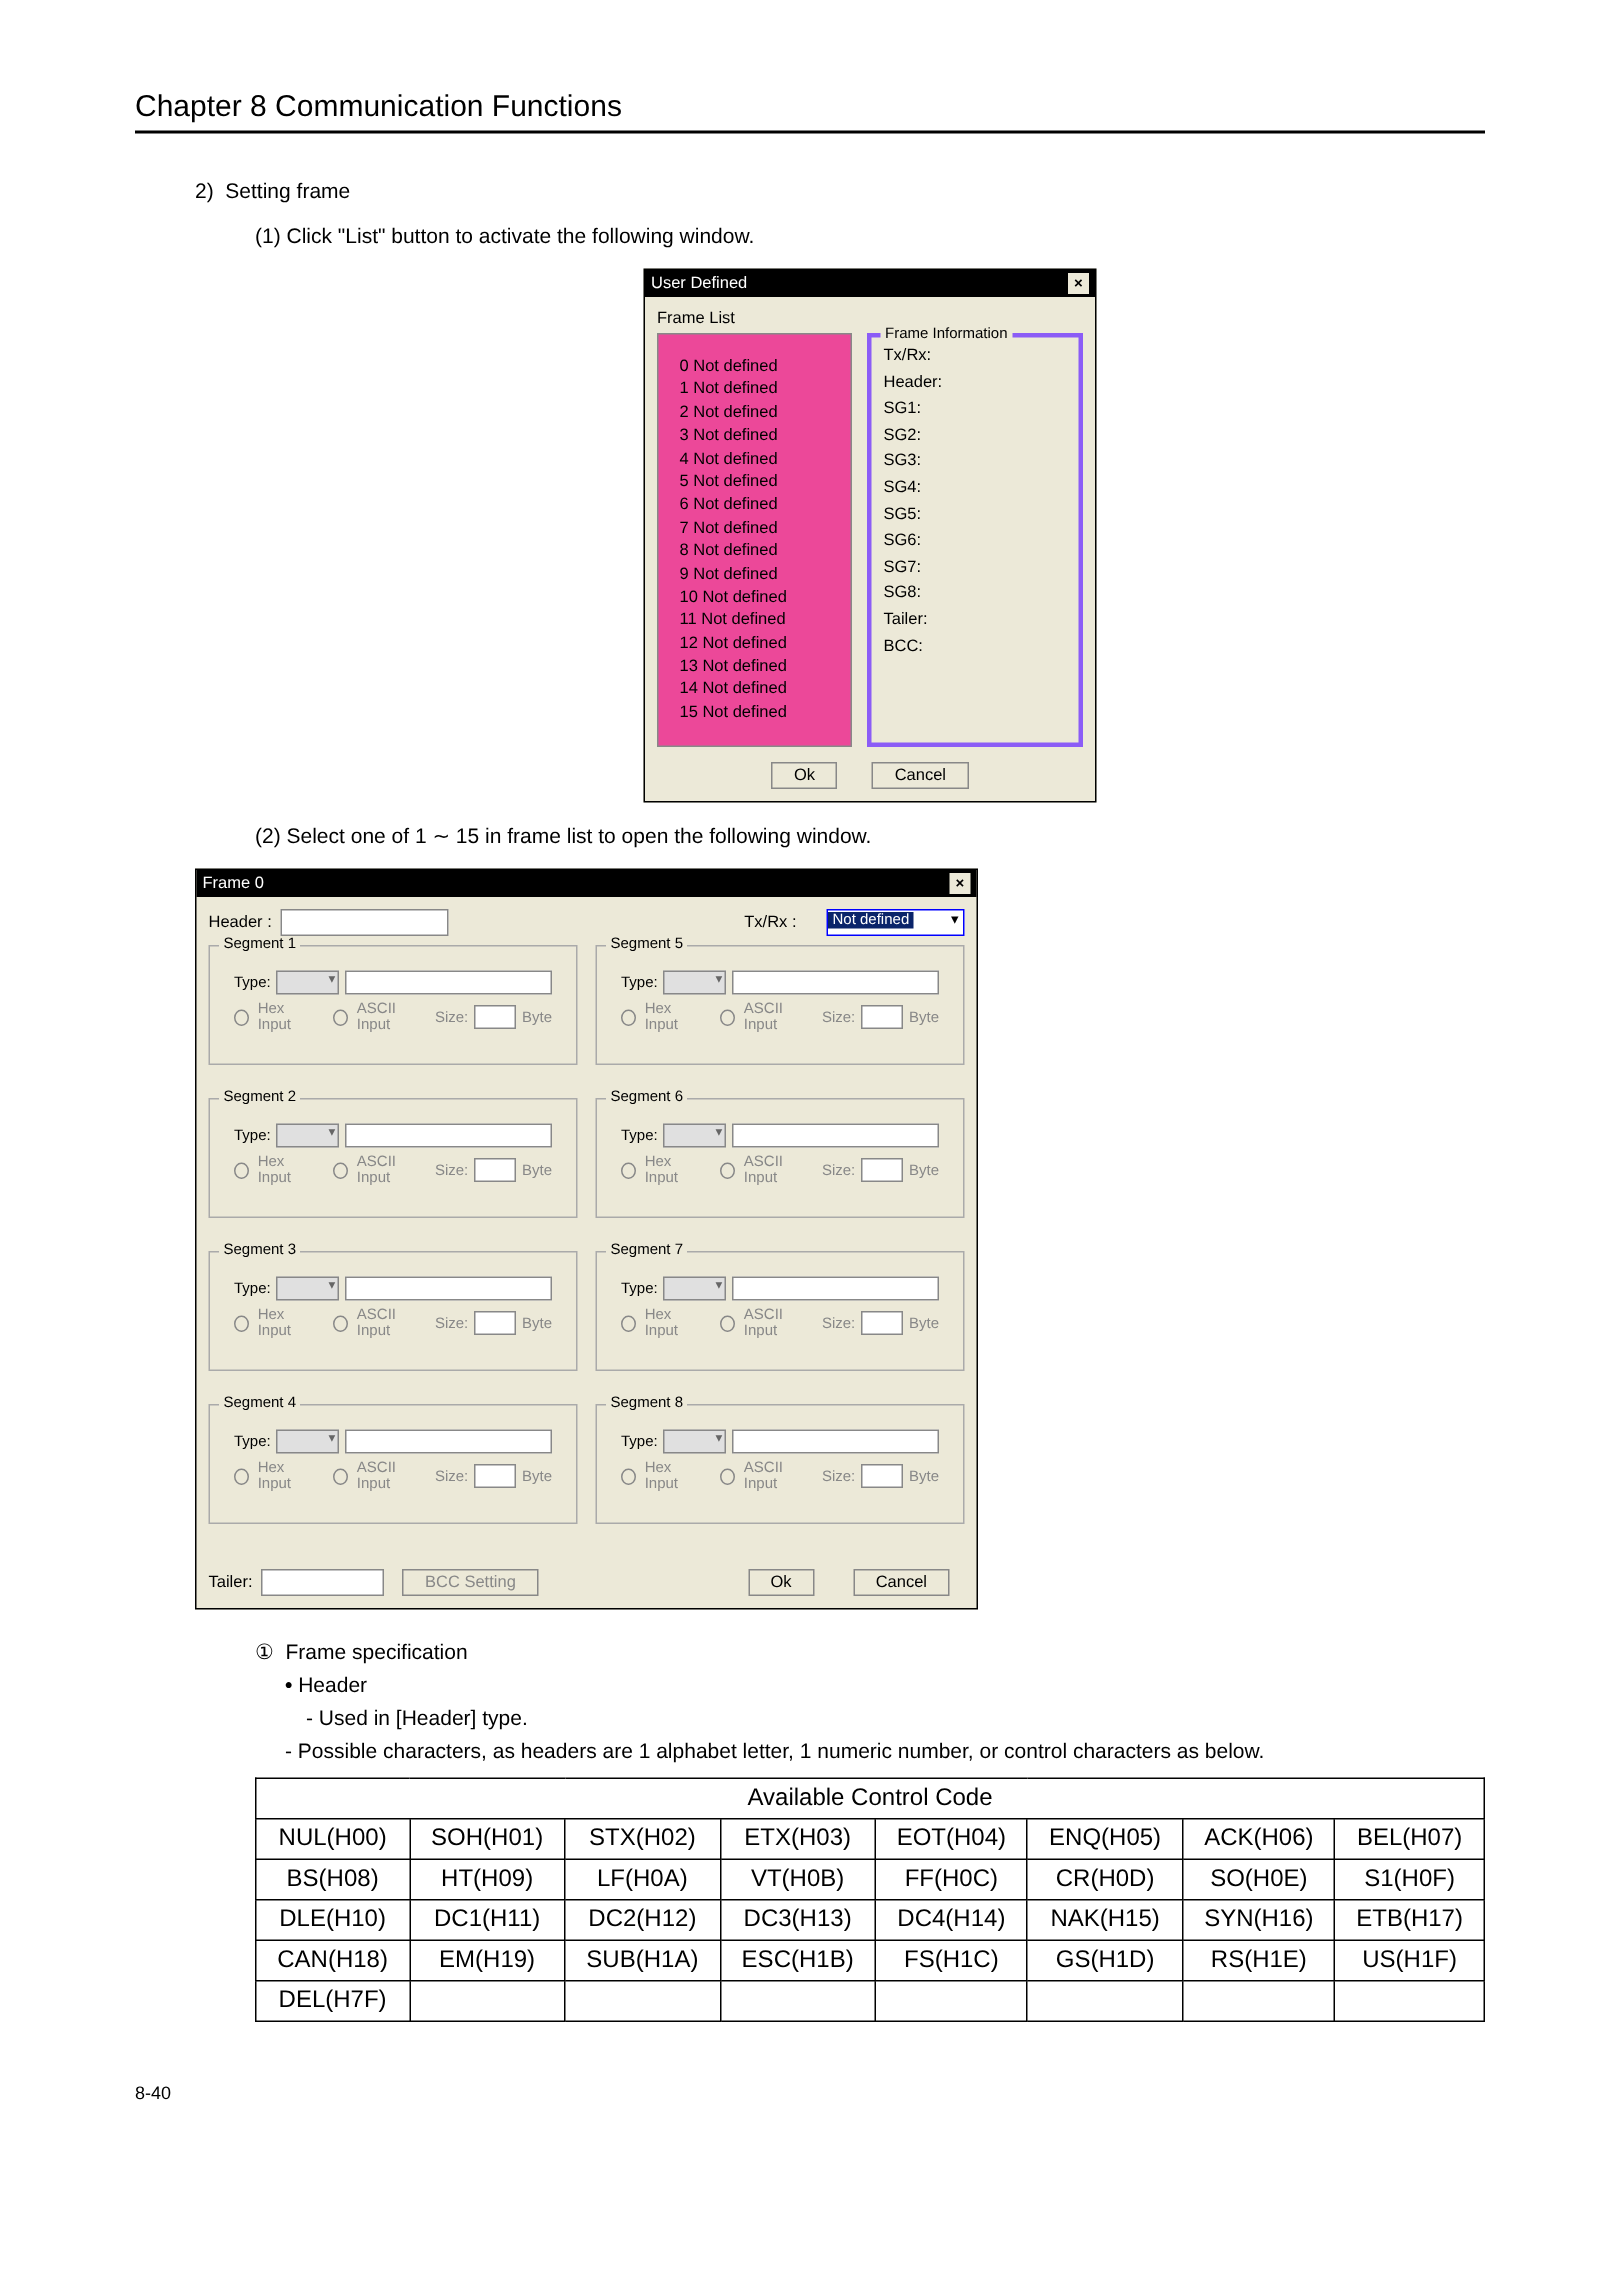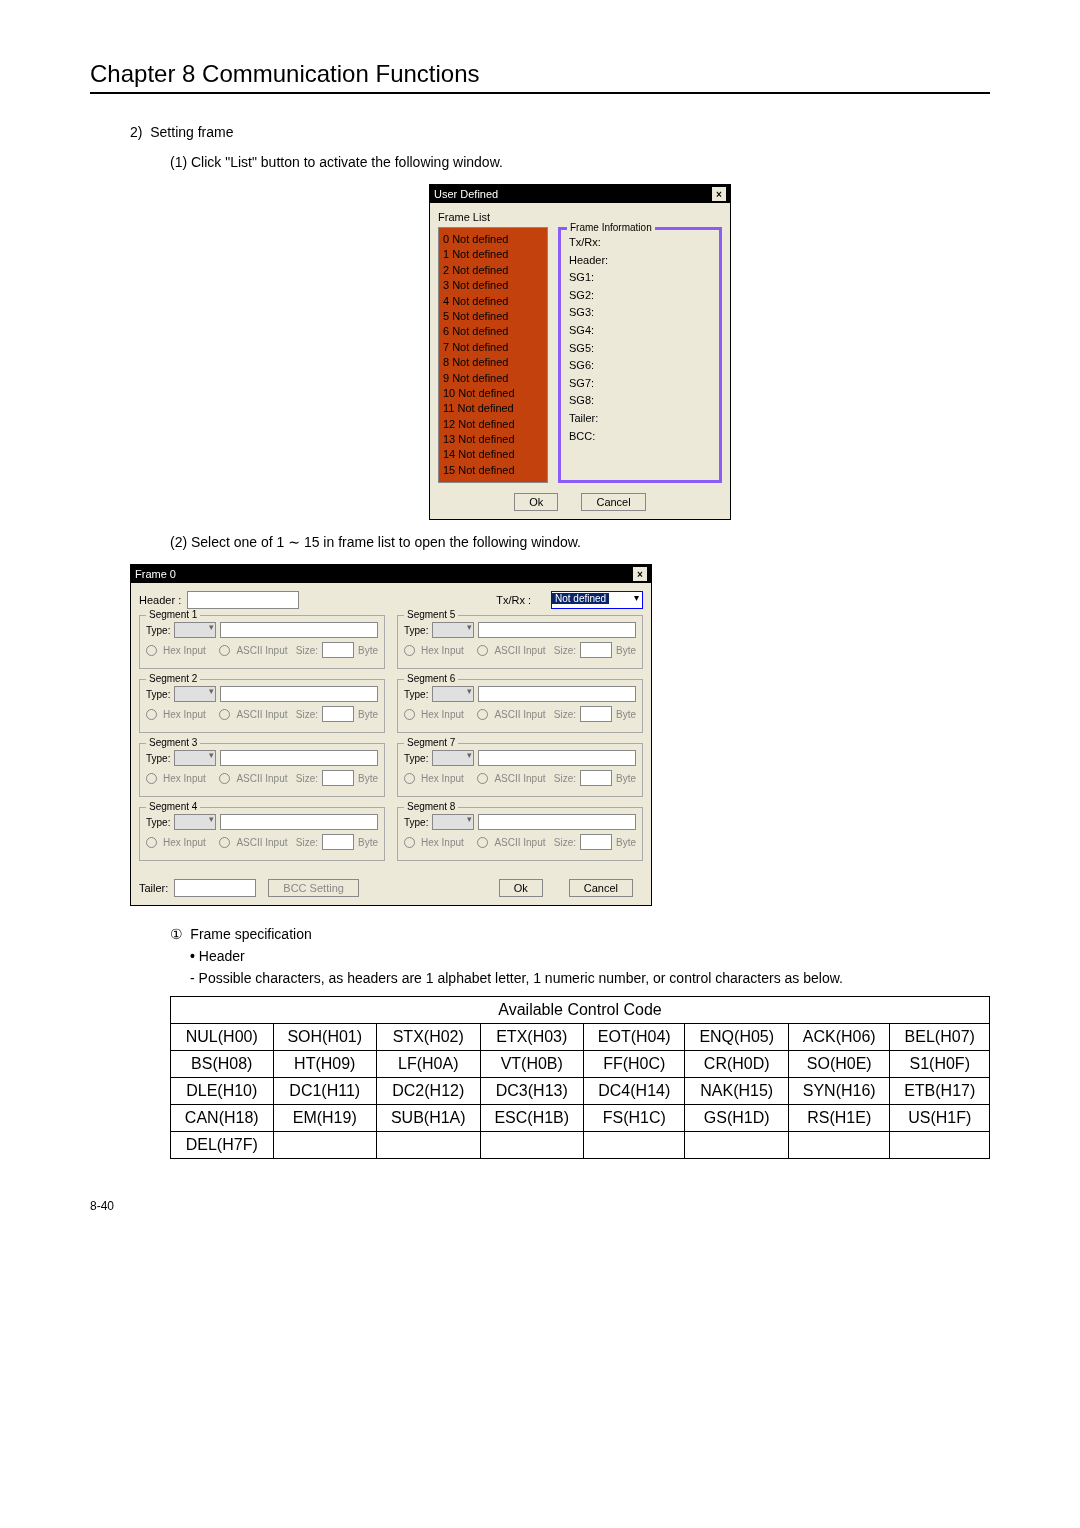--- a/index.html
+++ b/index.html
@@ -1,38 +1,38 @@
 <!DOCTYPE html>
 <html><head>
 <meta charset="utf-8">
 <style>
 body{font-family:Arial,sans-serif;font-size:14px;margin:0;padding:60px 90px;background:#fff;color:#000}
-.chapter-title{font-size:24px;margin-bottom:4px}
+.chapter-title{font-size:20px;margin-bottom:4px}
 .hr{border-top:2px solid #000;margin-bottom:30px}
 .sec{margin-left:40px}
 .sub{margin-left:40px}
 .dialog{border:1px solid #000;background:#ece9d8;margin:12px auto;font-size:11px}
 .dlg1{width:300px}
 .titlebar{background:#000000;color:#fff;padding:2px 4px;display:flex;justify-content:space-between;align-items:center}
 .close-x{background:#ece9d8;color:#000;width:14px;height:14px;display:flex;align-items:center;justify-content:center;font-weight:bold;font-size:10px}
 .dlgbody{padding:8px}
 .flist-row{display:flex}
-.flist{border:1px solid #888;background:#c2410c;width:100px;padding:4px}
+.flist{border:1px solid #888;background:#ec4899;width:100px;padding:14px}
 .flist div{line-height:1.4}
 .finfo{margin-left:10px;border:3px solid #8b5cf6;padding:4px 8px;flex:1;position:relative}
 .finfo .lbl{line-height:1.6}
 .fieldset-title{position:absolute;top:-8px;left:6px;background:#ece9d8;padding:0 3px;font-size:10px}
 .btnrow{text-align:center;margin-top:10px}
 .btn{display:inline-block;border:1px solid #888;background:#ece9d8;padding:2px 14px;margin:0 10px;font-size:11px}
 .dlg2{width:520px}
 .frm-row{display:flex;align-items:center;margin-bottom:6px}
 .txt{border:1px solid #888;background:#fff;height:16px}
 .cols{display:flex;gap:12px}
 .col{flex:1}
-.seg{border:1px solid #aaa;padding:6px;margin-bottom:10px;position:relative;font-size:10px}
+.seg{border:1px solid #aaa;padding:16px;margin-bottom:22px;position:relative;font-size:10px}
 .seg-title{position:absolute;top:-7px;left:6px;background:#ece9d8;padding:0 3px}
 .seg-row{display:flex;align-items:center;gap:4px;margin-bottom:4px}
 .dd{border:1px solid #888;background:#e0e0e0;width:40px;height:14px;position:relative}
 .dd::after{content:"▾";position:absolute;right:2px;top:-1px;font-size:9px;color:#666}
 .gray{color:#888}
 .radio{display:inline-block;width:9px;height:9px;border:1px solid #888;border-radius:50%;margin-right:2px;vertical-align:middle}
 .seg-input{border:1px solid #888;background:#fff;height:14px;flex:1}
 .size-input{border:1px solid #888;background:#fff;width:30px;height:14px}
 .select-box{border:1px solid #00f;background:#fff;width:90px;height:16px;position:relative;display:inline-block}
 .select-box::after{content:"▾";position:absolute;right:3px;top:0;font-size:10px}
@@ -212,20 +212,21 @@
           <span class="btn">Cancel</span>
         </div>
       </div>
     </div>
 
     <div style="margin-top:20px">
       <span>①</span>&nbsp;&nbsp;<span>Frame specification</span>
     </div>
     <div class="bullet">
       <div class="bullet-item dot"><span>Header</span></div>
+      <div class="bullet-item" style="margin-left:14px">- Used in [Header] type.</div>
       <div class="bullet-item" style="">- Possible characters, as headers are 1 alphabet letter, 1 numeric number, or control characters as below.</div>
     </div>
 
     <table class="codes">
       <tbody>
           <tr>
             <th colspan="8">Available Control Code</th>
           </tr>
       </tbody>
         <tbody id="tbody">

